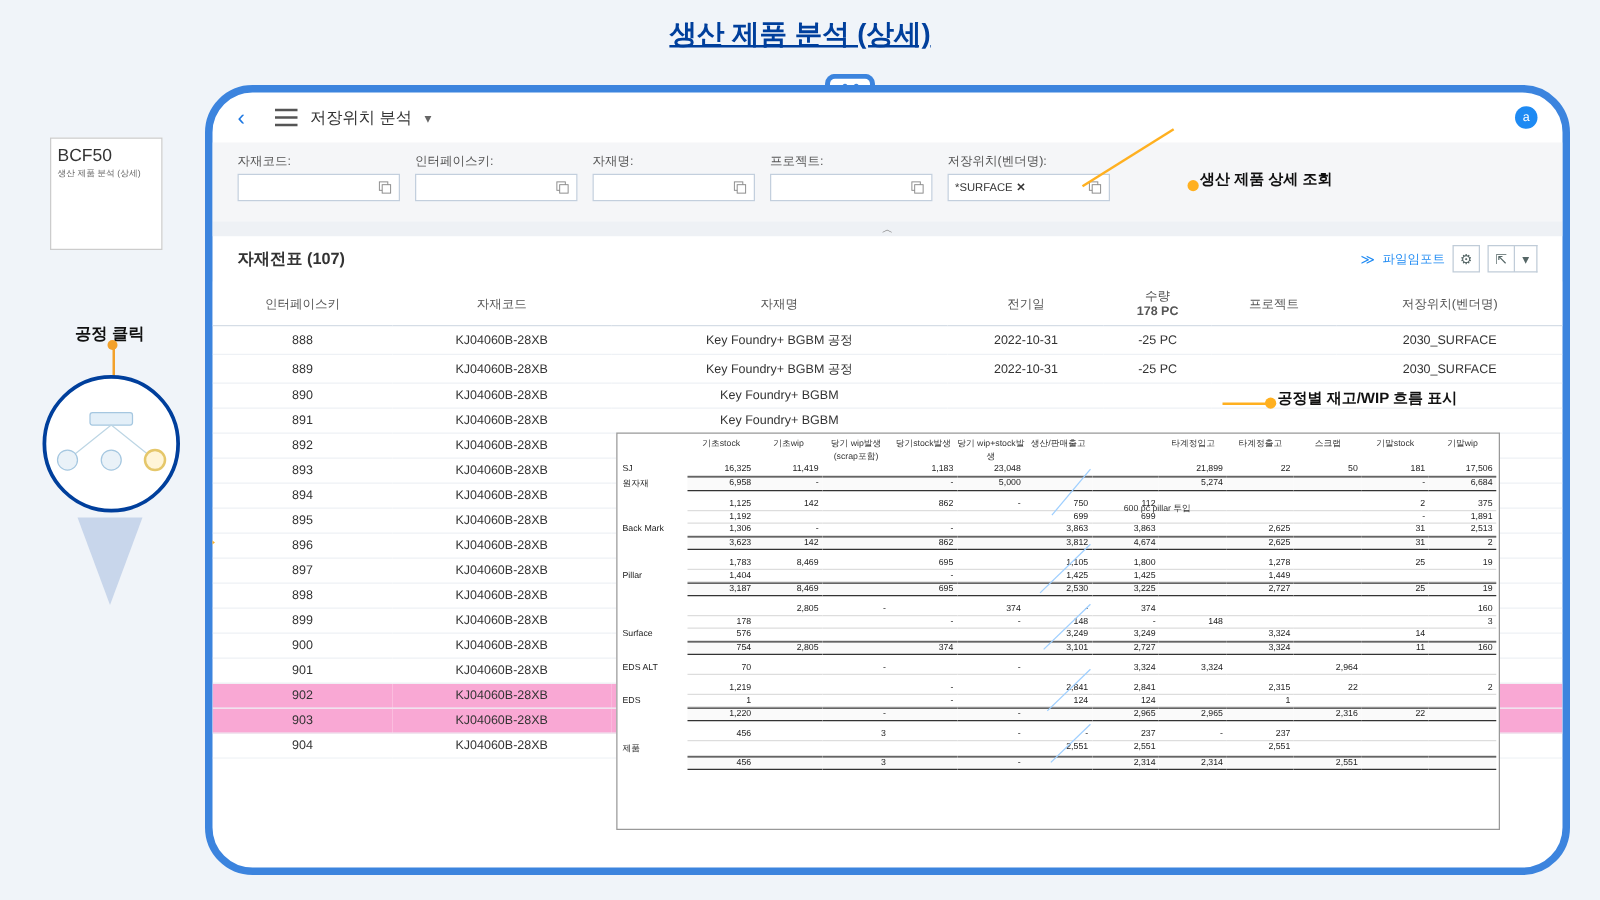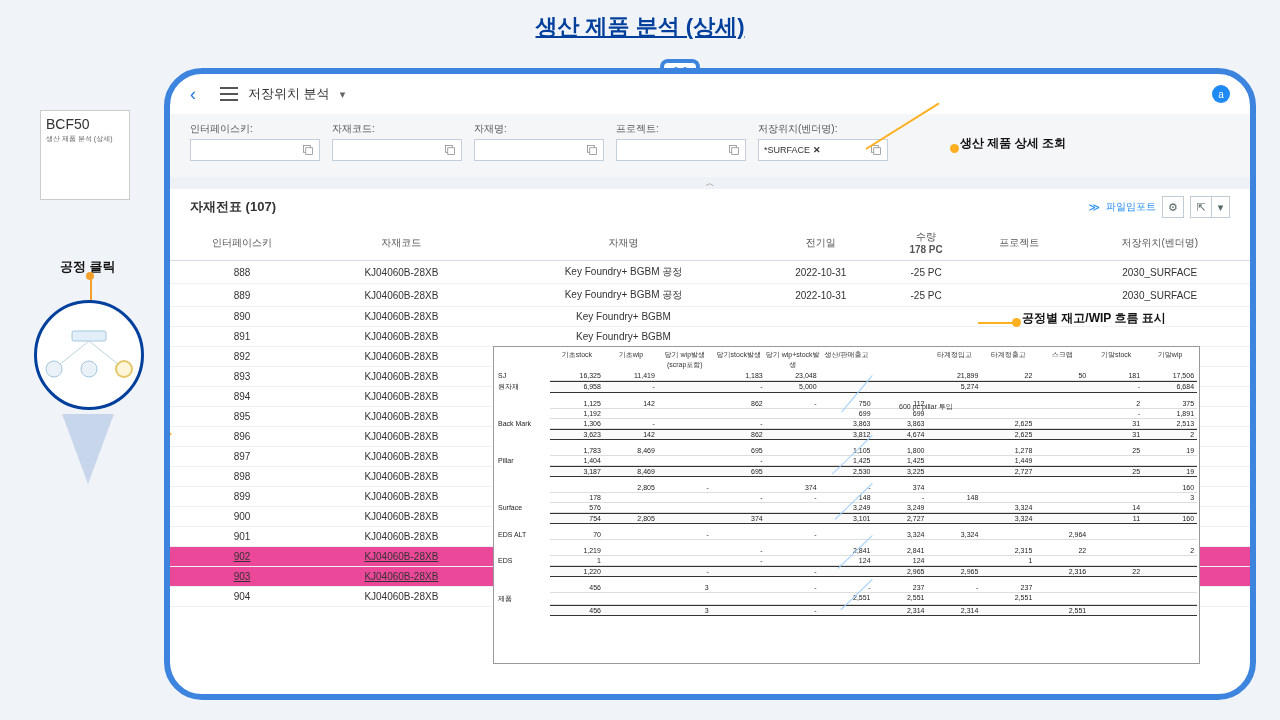--- a/index.html
+++ b/index.html
@@ -49,21 +49,21 @@
 .list-title { font-size: 13px; color: #333; font-weight: bold; }
 .list-tools { display: flex; gap: 6px; align-items: center; }
 .link-import { color: #1e8af3; font-size: 10px; cursor: pointer; }
 .icon-btn { width: 22px; height: 22px; border: 1px solid #c0ccd8; background: #fff; display: flex; align-items: center; justify-content: center; font-size: 11px; color: #566; cursor: pointer; }
 .icon-btn.split { border-left: none; width: 18px; }
 
 table.grid { width: 100%; border-collapse: collapse; font-size: 10px; color: #333; }
 table.grid th { text-align: center; font-weight: normal; color: #555; padding: 5px 3px; border-bottom: 1px solid #d5dde6; background: #fff; }
 table.grid td { text-align: center; padding: 4px 3px; border-bottom: 1px solid #eef1f5; }
 
-.highlight-row td { background: #ec4899; text-decoration: underline; }
+.highlight-row td { background: #f9a8d4; }
 .yellow-arrow { position: absolute; left: -24px; top: 340px; width: 0; height: 0; border-top: 20px solid transparent; border-bottom: 20px solid transparent; border-left: 26px solid #ffb020; }
 
 
 .anno1 { position: absolute; left: 960px; top: 135px; font-size: 12px; font-weight: bold; color: #111; }
 .anno1-dot { position: absolute; left: 950px; top: 144px; width: 9px; height: 9px; border-radius: 50%; background: #ffb020; }
 .anno1-line { position: absolute; left: 866px; top: 148px; width: 86px; height: 2px; background: #ffb020; transform: rotate(-32deg); transform-origin: left center; }
 
 .anno2 { position: absolute; left: 1022px; top: 310px; font-size: 12px; font-weight: bold; color: #111; }
 .anno2-dot { position: absolute; left: 1012px; top: 318px; width: 9px; height: 9px; border-radius: 50%; background: #ffb020; }
 .anno2-line { position: absolute; left: 978px; top: 322px; width: 36px; height: 2px; background: #ffb020; }
@@ -126,31 +126,31 @@
         <span></span>
       </div>
     <span class="crumb">저장위치 분석</span>
     <span class="crumb-caret">▾</span>
     <div class="avatar">a</div>
   </div>
 
   <div class="filter-area">
     <div class="filter-row">
       <div class="filter-field">
-        <span class="filter-label">인터페이스키:</span>
+        <span class="filter-label">자재코드:</span>
         <div class="filter-input">
             <span></span>
             <svg class="val-help" viewBox="0 0 16 16">
               <rect x="2" y="2" width="9" height="9" fill="none" stroke="#888"></rect>
               <rect x="5" y="5" width="9" height="9" fill="#fff" stroke="#888"></rect>
             </svg>
           </div>
       </div>
       <div class="filter-field">
-        <span class="filter-label">자재코드:</span>
+        <span class="filter-label">인터페이스키:</span>
         <div class="filter-input">
             <span></span>
             <svg class="val-help" viewBox="0 0 16 16">
               <rect x="2" y="2" width="9" height="9" fill="none" stroke="#888"></rect>
               <rect x="5" y="5" width="9" height="9" fill="#fff" stroke="#888"></rect>
             </svg>
           </div>
       </div>
       <div class="filter-field">
         <span class="filter-label">자재명:</span>

